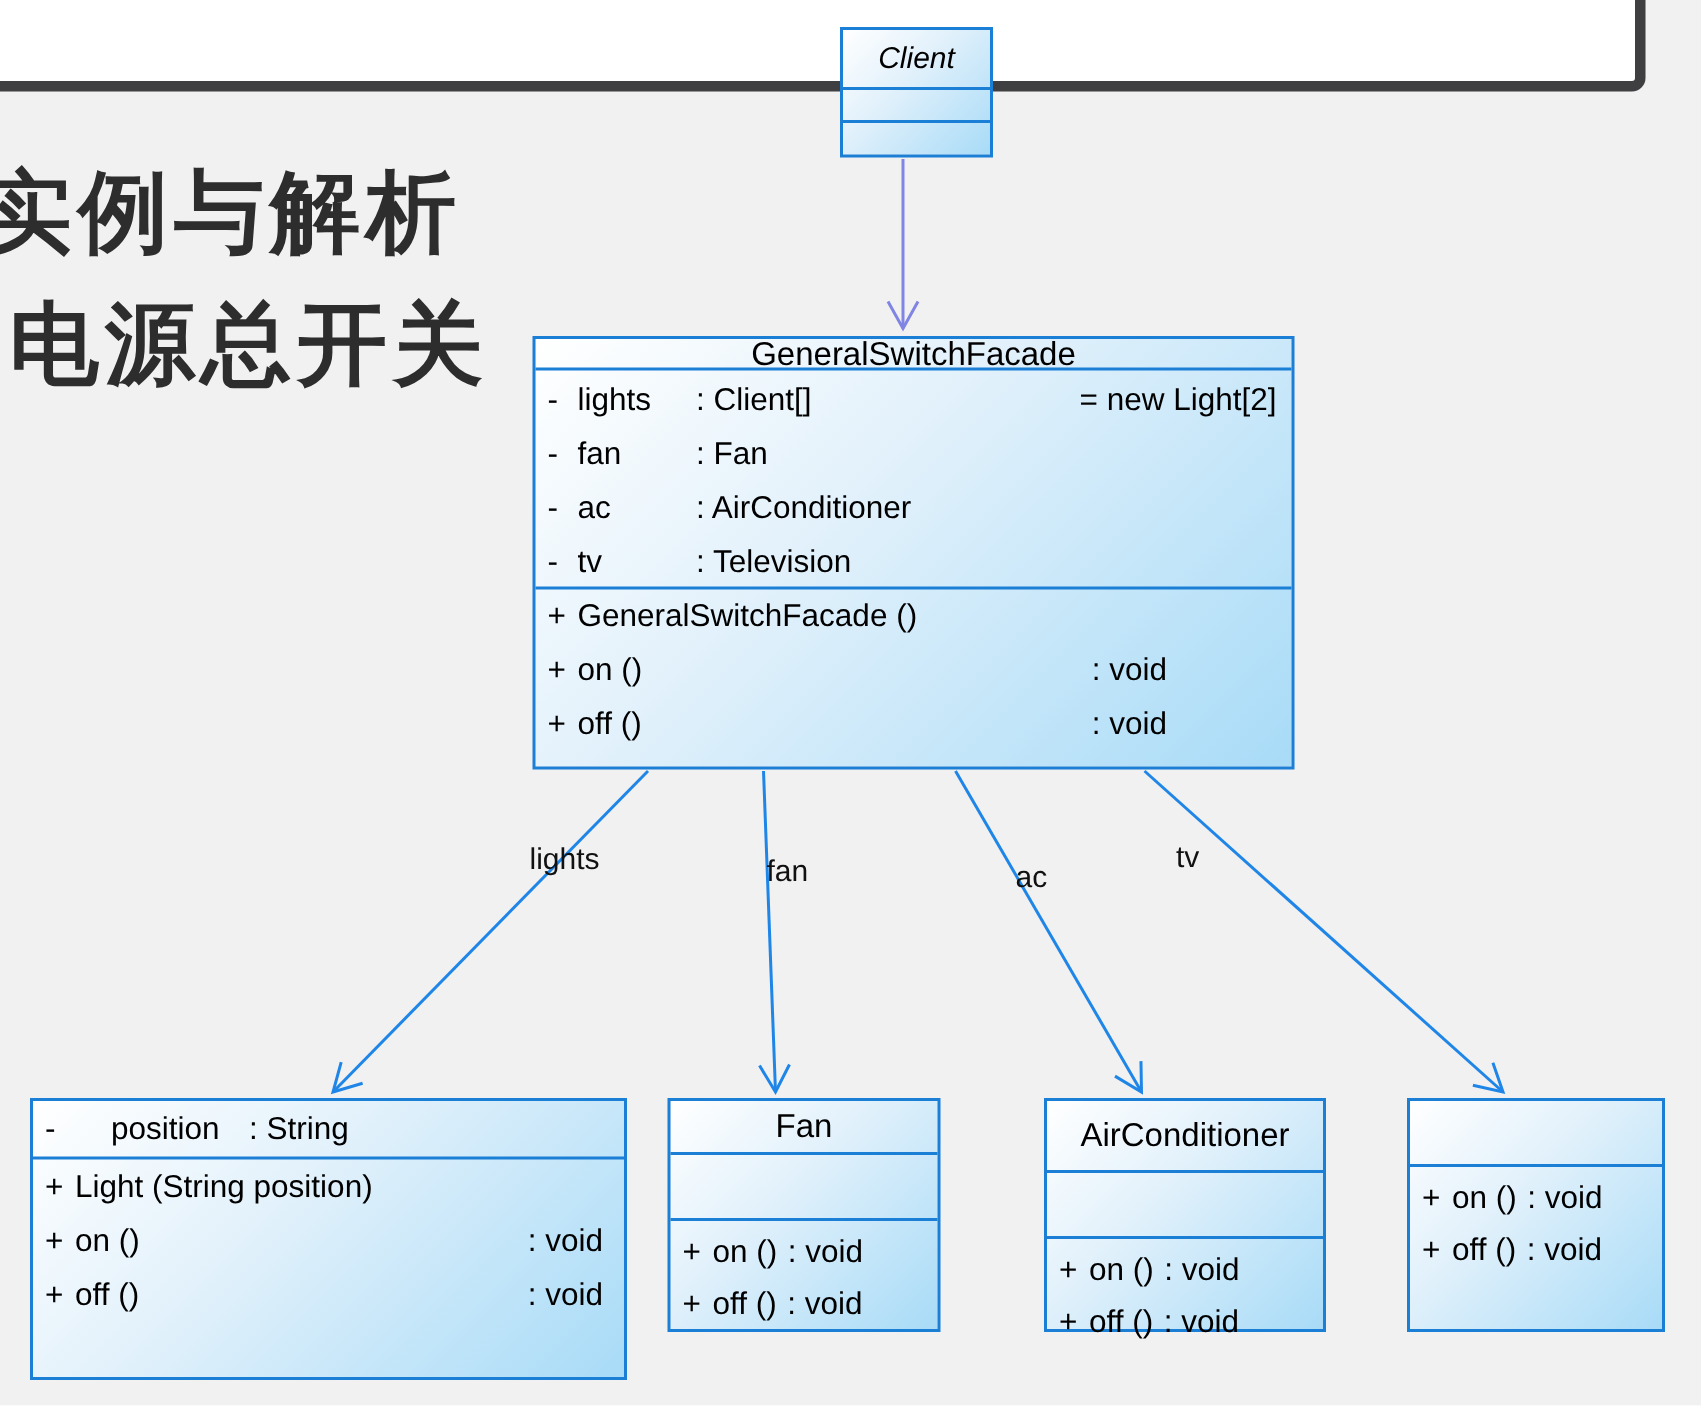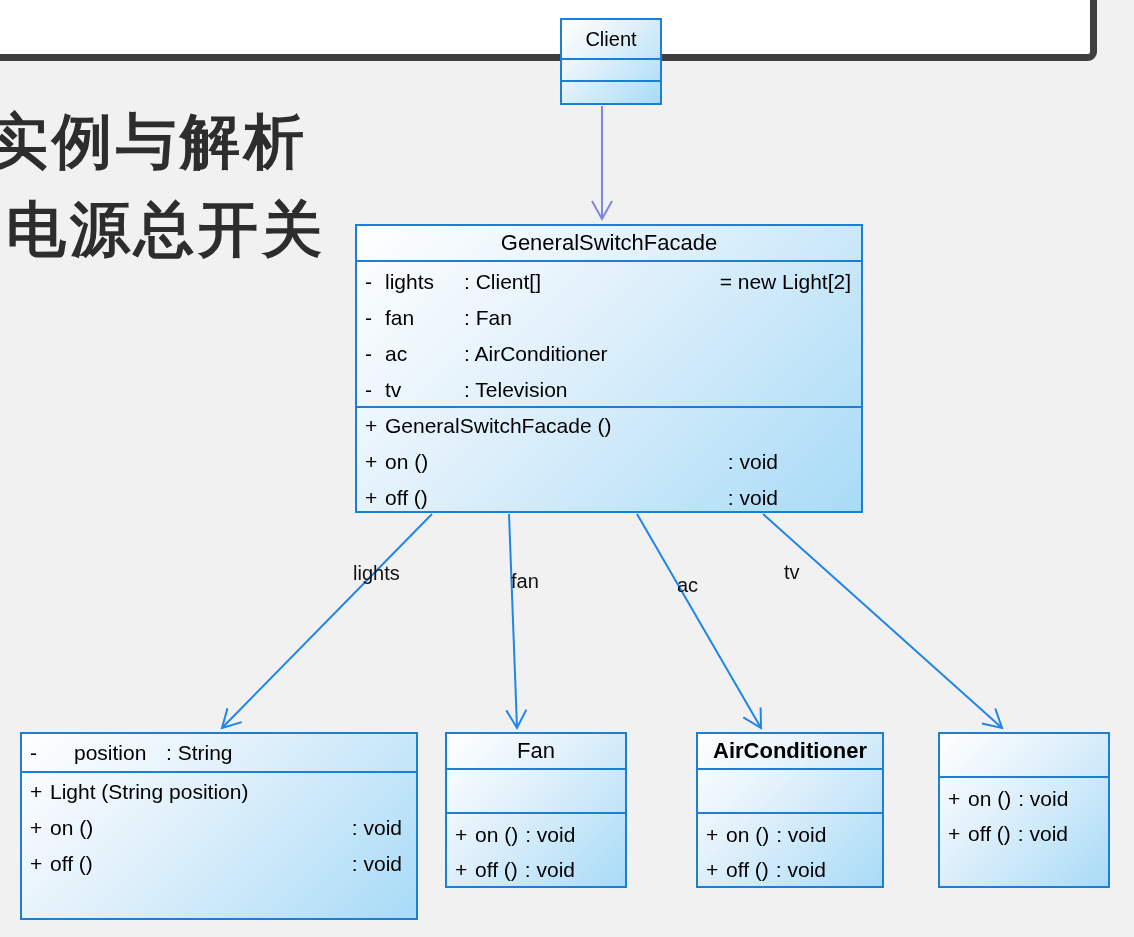--- a/index.html
+++ b/index.html
@@ -70,28 +70,28 @@
     <line x1="509" y1="514" x2="517" y2="728" stroke="#1f86e8" stroke-width="2" marker-end="url(#mB)"></line>
     <line x1="637" y1="514" x2="761" y2="728" stroke="#1f86e8" stroke-width="2" marker-end="url(#mB)"></line>
     <line x1="763" y1="514" x2="1002" y2="728" stroke="#1f86e8" stroke-width="2" marker-end="url(#mB)"></line>
   </svg>
 
   <div class="edge-label" style="left:353px;top:562px;">lights</div>
   <div class="edge-label" style="left:511px;top:570px;">fan</div>
   <div class="edge-label" style="left:677px;top:574px;">ac</div>
   <div class="edge-label" style="left:784px;top:561px;">tv</div>
 
-  <div class="uml-box" style="left:560px;top:18px;width:102px;height:87px;">
+  <div class="uml-box" style="left:560px;top:18px;width:102px;height:87px;font-style:italic;">
     <div class="uml-title" style="height:40px;font-size:20px;">Client</div>
     <div class="compartment" style="height:22px;"></div>
     <div class="compartment last" style="height:21px;"></div>
   </div>
 
   <div class="uml-box" style="left:355px;top:224px;width:508px;height:289px;">
-    <div class="uml-title" style="height:36px;">GeneralSwitchFacade</div>
+    <div class="uml-title" style="height:21px;">GeneralSwitchFacade</div>
     <div class="compartment" style="height:146px;padding-top:2px;">
       <div class="row">
         <span class="vis">-</span><span class="aname">lights</span><span>: Client[]</span><span class="grow"></span><span>= new Light[2]</span>
       </div>
       <div class="row">
         <span class="vis">-</span><span class="aname">fan</span><span>: Fan</span>
       </div>
       <div class="row">
         <span class="vis">-</span><span class="aname">ac</span><span>: AirConditioner</span>
       </div>
@@ -138,21 +138,21 @@
       <div class="row row-s">
         <span class="vis">+</span><span>on ()</span><span class="ret-inline">: void</span>
       </div>
       <div class="row row-s">
         <span class="vis">+</span><span>off ()</span><span class="ret-inline">: void</span>
       </div>
     </div>
   </div>
 
   <div class="uml-box" style="left:696px;top:732px;width:188px;height:156px;">
-    <div class="uml-title" style="height:36px;font-weight:bold;">AirConditioner</div>
+    <div class="uml-title" style="height:48px;">AirConditioner</div>
     <div class="compartment" style="height:44px;"></div>
     <div class="compartment last" style="padding-top:3px;">
       <div class="row row-s">
         <span class="vis">+</span><span>on ()</span><span class="ret-inline">: void</span>
       </div>
       <div class="row row-s">
         <span class="vis">+</span><span>off ()</span><span class="ret-inline">: void</span>
       </div>
     </div>
   </div>

